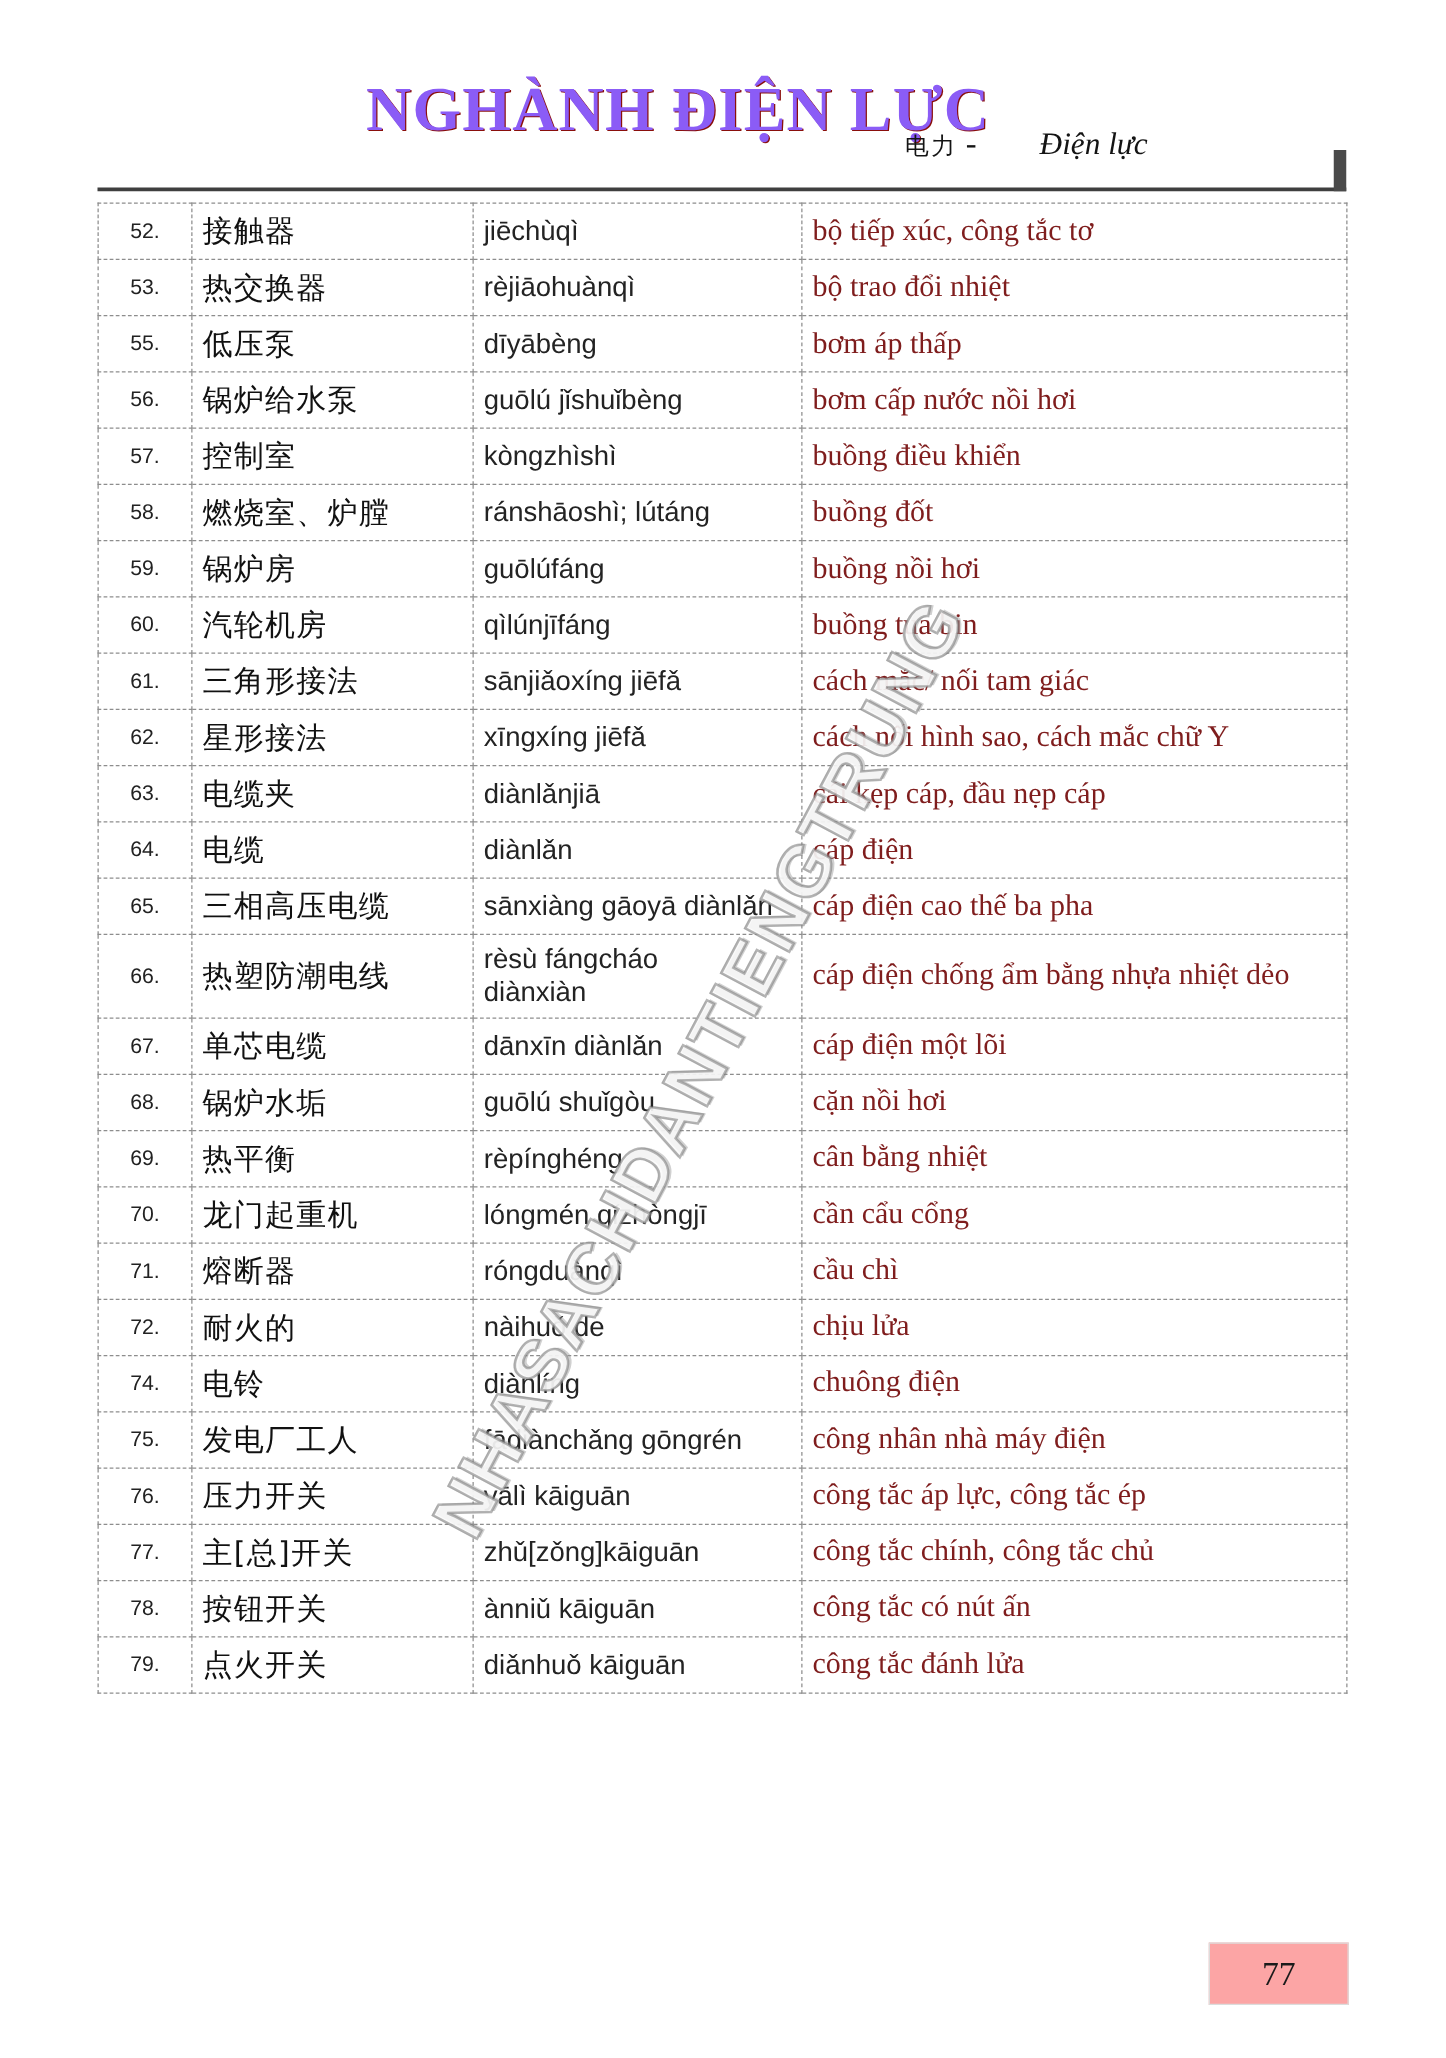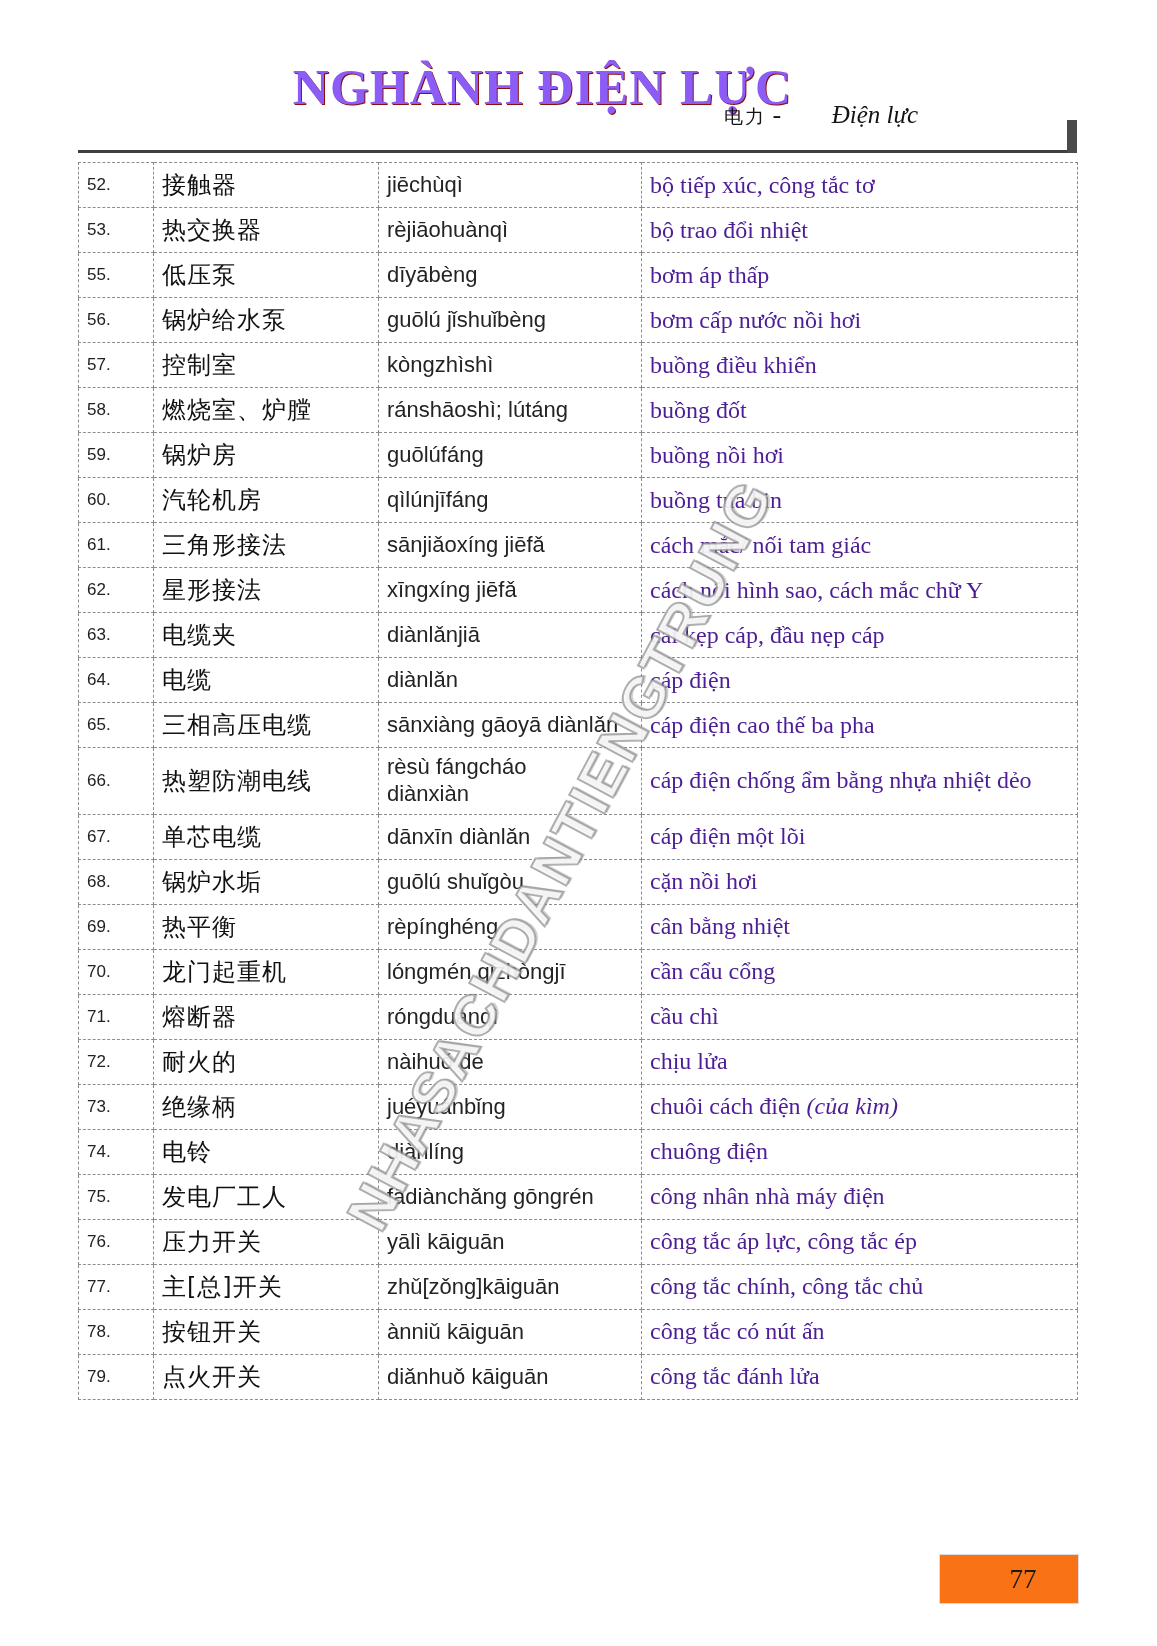--- a/index.html
+++ b/index.html
@@ -95,20 +95,21 @@
     table-layout: fixed;
   }
   table.gloss td {
     border: 1px dashed #8d8d8d;
     padding: 6px 8px;
     vertical-align: middle;
     background: transparent;
   }
   td.num {
     width: 58px;
+    text-align: center;
     font-family: "Liberation Sans", sans-serif;
     font-size: 17px;
     color: #222;
     padding-right: 10px;
   }
   td.hanzi {
     width: 208px;
     font-family: "DejaVu Sans", sans-serif;
     font-size: 24px;
     letter-spacing: 1px;
@@ -118,21 +119,21 @@
   td.pinyin {
     width: 246px;
     font-family: Liberation Sans, sans-serif;
     font-size: 22px;
     color: #232323;
     padding-left: 14px;
   }
   td.viet {
     font-family: "Liberation Serif", serif;
     font-size: 24px;
-    color: #4c1d95;
+    color: #7f1d1d;
     padding-left: 14px;
     line-height: 1.28;
   }
   td.viet i {
     font-style: italic;
   }
   .pinyin-line {
     display: block;
     line-height: 1.22;
   }
@@ -166,26 +167,25 @@
       -1px -1px 0 rgba(190,190,190,0.4);
   }
 
   
   .footer {
     position: absolute;
     right: 78px;
     bottom: 42px;
     width: 110px;
     height: 48px;
-    background: #f97316;
+    background: #fca5a5;
     border: 1px solid #dcdcdc;
     display: flex;
     align-items: center;
     justify-content: center;
-    padding-left: 28px;
   }
   .footer .pg {
     font-family: "Liberation Serif", serif;
     font-size: 27px;
     color: #1a1a1a;
   }
 </style>
 </head>
 <body>
 
@@ -320,26 +320,20 @@
             <td class="pinyin">róngduànqì</td>
             <td class="viet">cầu chì</td>
           </tr>
           <tr>
             <td class="num">72.</td>
             <td class="hanzi">耐火的</td>
             <td class="pinyin">nàihuǒ de</td>
             <td class="viet">chịu lửa</td>
           </tr>
           <tr>
-            <td class="num">73.</td>
-            <td class="hanzi">绝缘柄</td>
-            <td class="pinyin">juéyuánbǐng</td>
-            <td class="viet">chuôi cách điện <i>(của kìm)</i></td>
-          </tr>
-          <tr>
             <td class="num">74.</td>
             <td class="hanzi">电铃</td>
             <td class="pinyin">diànlíng</td>
             <td class="viet">chuông điện</td>
           </tr>
           <tr>
             <td class="num">75.</td>
             <td class="hanzi">发电厂工人</td>
             <td class="pinyin">fādiànchǎng gōngrén</td>
             <td class="viet">công nhân nhà máy điện</td>

